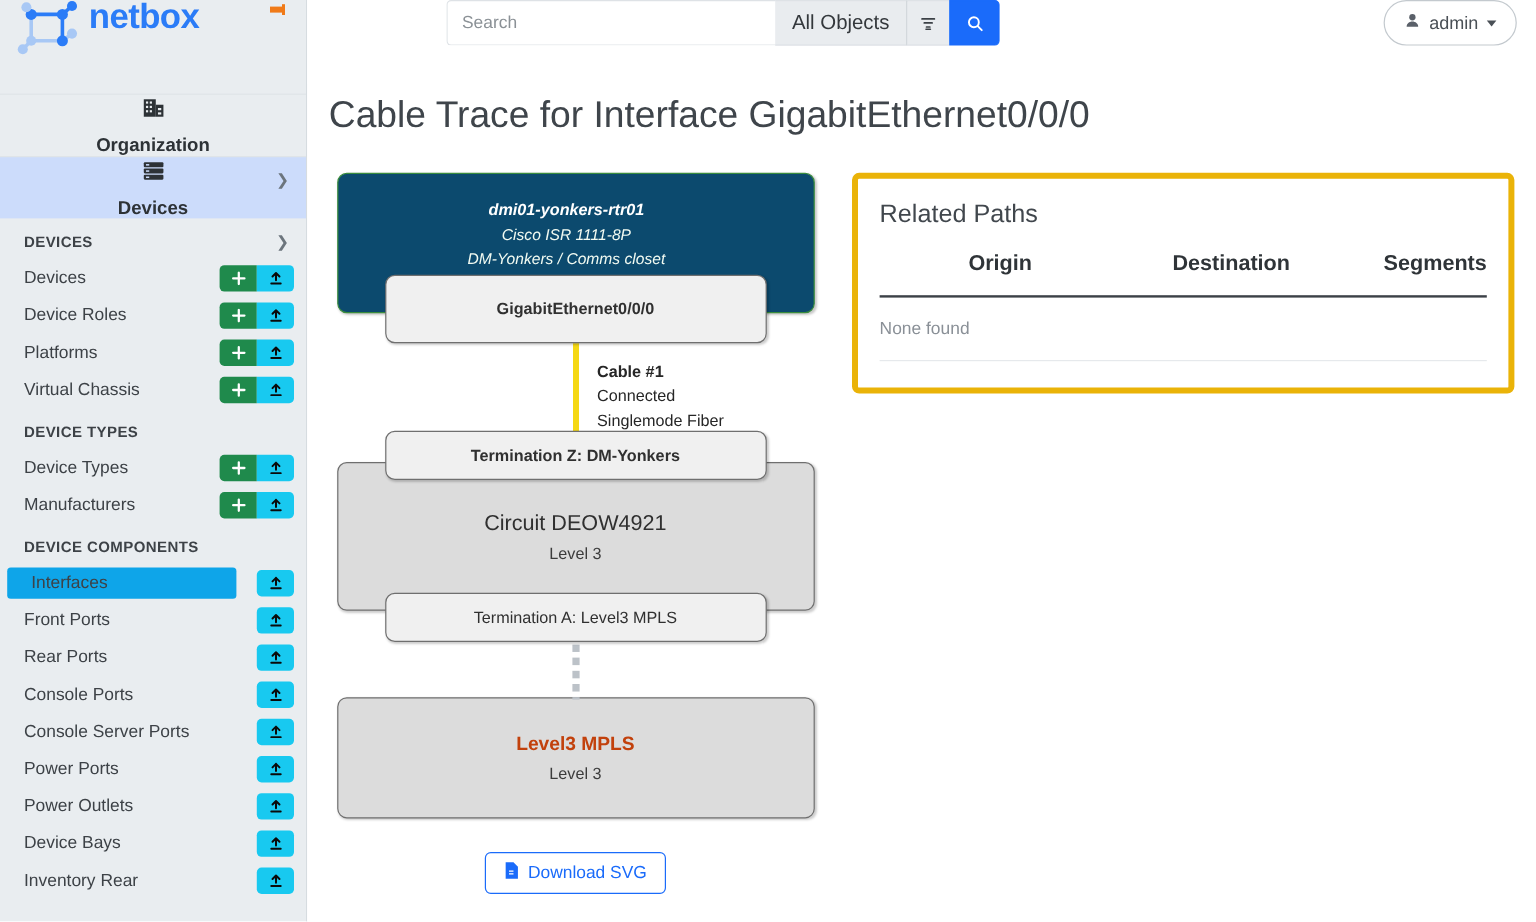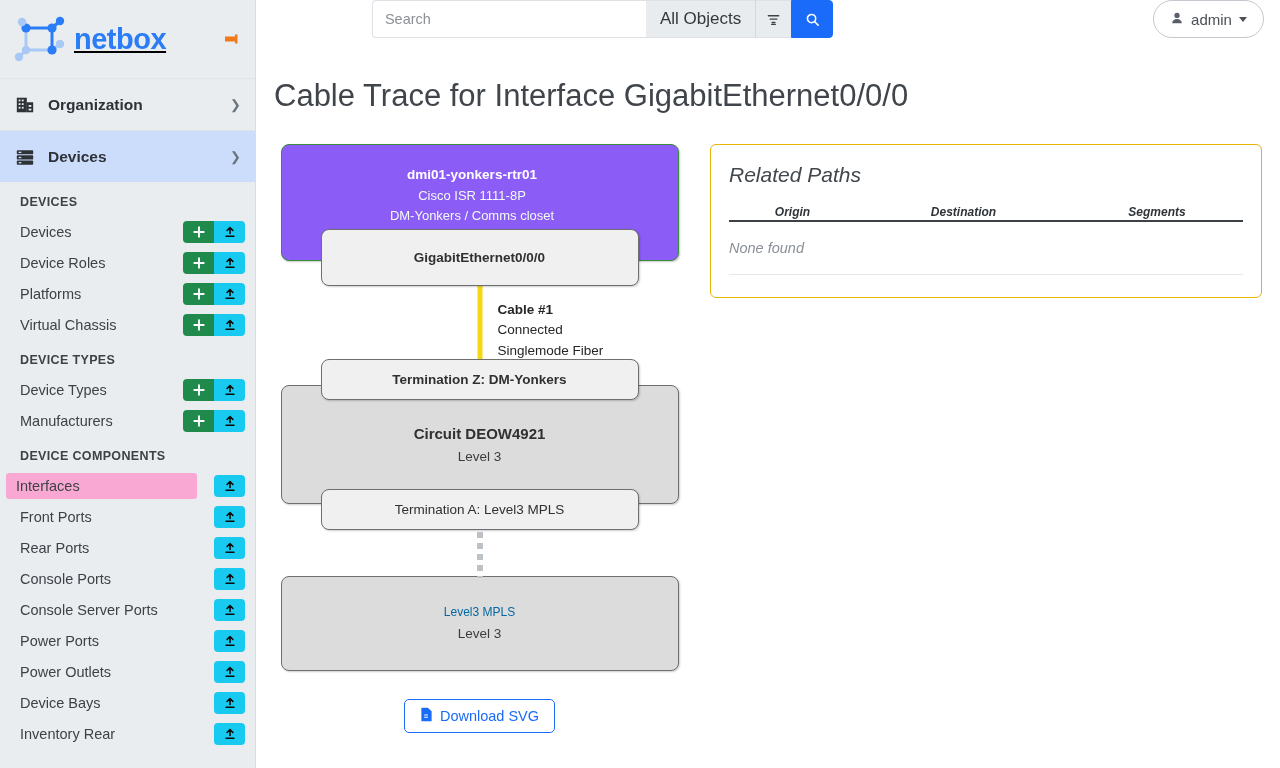--- a/index.html
+++ b/index.html
@@ -15,39 +15,39 @@
   .sidebar {
     width: 256px; height: 768px;
     background: #e9edf0;
     border-right: 1px solid #d6dce0;
     flex: 0 0 256px;
     overflow: hidden;
     position: relative;
   }
   .logo-row {
     height: 78px;
-    display: flex; align-items: center;
+    display: flex; align-items: flex-start;
     padding: 0 16px 0 14px;
     gap: 8px;
-    text-decoration: underline;
   }
   .logo-mark { width: 52px; height: 46px; flex: 0 0 52px; }
   .logo-word {
     font-size: 29px; font-weight: 700; color: #2b7cf7;
     letter-spacing: -0.5px; line-height: 1;
   }
   .pin-icon { margin-left: auto; width: 16px; height: 16px; }
 
   .nav-group {
     height: 52px;
     display: flex; align-items: center;
     padding: 0 14px 0 14px;
     gap: 12px;
     cursor: pointer;
     border-top: 1px solid #dfe4e8;
+    flex-direction: column;
   }
   .nav-group.active { background: #ccdcfb; }
   .nav-group .gicon { width: 22px; height: 22px; flex: 0 0 22px; display:flex; align-items:center; justify-content:center;}
   .nav-group .glabel { font-size: 15.5px; font-weight: 700; color: #2d3236; }
   .nav-group .chev { margin-left: auto; color: #6c757d; font-size: 13px; line-height: 1; }
 
   .section-head {
     font-size: 12.5px; font-weight: 700; color: #3d4247;
     letter-spacing: 0.35px;
     padding: 13px 0 7px 20px;
@@ -56,22 +56,22 @@
   .nav-item {
     height: 31px;
     display: flex; align-items: center;
     padding-left: 20px; padding-right: 10px;
     font-size: 14.5px; color: #3d4247;
     position: relative;
     cursor: pointer;
   }
   .nav-item .nitxt { flex: 1 1 auto; }
   .nav-item.selected .nitxt {
-    background: #f9a8d4;
-    margin-left: -14px; padding-left: 10px;
+    background: #0ea5e9;
+    margin-left: -14px; padding-left: 20px;
     height: 26px; display: flex; align-items: center;
     border-radius: 3px;
     margin-right: 17px;
   }
   .btn-pair { display: flex; flex: 0 0 auto; }
   .btn-add, .btn-imp {
     width: 31px; height: 22px;
     display: flex; align-items: center; justify-content: center;
     border: none; cursor: pointer; padding: 0;
   }
@@ -155,26 +155,27 @@
   }
 
   .content-row { display: flex; padding: 28px 0 0 0; }
   .trace-col { width: 430px; flex: 0 0 430px; padding-left: 17px; }
   .paths-col { flex: 1 1 auto; padding: 0 18px 0 24px; }
 
   
   .trace { position: relative; }
   .node-device {
     width: 398px; margin: 0 auto;
-    background: #8b5cf6;
+    background: #0c4a6e;
     border: 1px solid #3a8c3e;
     border-radius: 8px;
     padding: 20px 25px 34px 10px;
     text-align: center;
     box-shadow: 1px 1px 2px rgba(0,0,0,0.22);
+    font-style: italic;
   }
   .node-device .t1 { font-size: 13.5px; font-weight: 700; color: #ffffff; line-height: 1.5; }
   .node-device .t2 { font-size: 13px; color: #f2fbf2; line-height: 1.55; }
 
   .node-term {
     width: 318px; margin: -32px auto 0 auto;
     background: #f0f0f0;
     border: 1px solid #6f6f6f;
     border-radius: 8px;
     padding: 20px 8px;
@@ -205,21 +206,21 @@
   .circuit-wrap { position: relative; margin-top: -1px; }
   .node-circuit {
     width: 398px; margin: 0 auto;
     background: #dcdcdc;
     border: 1px solid #6f6f6f;
     border-radius: 8px;
     padding: 36px 10px 36px 10px;
     text-align: center;
     box-shadow: 1px 1px 2px rgba(0,0,0,0.2);
   }
-  .node-circuit .t1 { font-size: 15px; font-weight: 700; color: #303030; line-height: 1.6; }
+  .node-circuit .t1 { font-size: 18px; font-weight: 400; color: #303030; line-height: 1.6; }
   .node-circuit .t2 { font-size: 13.5px; color: #3c3c3c; line-height: 1.6; }
   .term-over-top {
     position: absolute; top: -26px; left: 50%; transform: translateX(-50%);
     width: 318px;
     background: #f0f0f0;
     border: 1px solid #6f6f6f; border-radius: 8px;
     padding: 12px 8px; text-align: center;
     font-size: 13.5px; font-weight: 700; color: #303030;
     box-shadow: 1px 1px 2px rgba(0,0,0,0.2);
     z-index: 3;
@@ -246,53 +247,52 @@
 
   .node-provider {
     width: 398px; margin: 0 auto;
     background: #dcdcdc;
     border: 1px solid #6f6f6f;
     border-radius: 8px;
     padding: 26px 10px;
     text-align: center;
     box-shadow: 1px 1px 2px rgba(0,0,0,0.2);
   }
-  .node-provider .t1 { font-size: 12px; font-weight: 400; color: #0369a1; line-height: 1.6; }
+  .node-provider .t1 { font-size: 16px; font-weight: 700; color: #c2410c; line-height: 1.6; }
   .node-provider .t2 { font-size: 13.5px; color: #3c3c3c; line-height: 1.6; }
 
   .dl-wrap { text-align: center; margin-top: 28px; }
   .dl-btn {
     display: inline-flex; align-items: center; gap: 7px;
     border: 1px solid #1a6bfa; color: #1a6bfa;
     background: #fff;
     border-radius: 5px;
     padding: 7px 15px;
     font-size: 14.5px;
     cursor: pointer;
     font-family: "Liberation Sans", sans-serif;
   }
   .trace-done {
     text-align: center; margin-top: 30px;
     font-size: 30px; color: #2e7d32; font-weight: 400;
   }
 
   
   .card {
-    border: 1px solid #eab308;
+    border: 5px solid #eab308;
     border-radius: 6px;
     background: #fff;
     padding: 18px 18px 22px 18px;
-    font-style: italic;
   }
   .card-title { font-size: 21px; color: #41474d; font-weight: 400; margin-bottom: 18px; }
   table.paths { width: 100%; border-collapse: collapse; }
   table.paths th {
-    text-align: center;
-    font-size: 12px; font-weight: 700; color: #2f3438;
-    padding: 0 0 1px 0;
+    text-align: right;
+    font-size: 18px; font-weight: 700; color: #2f3438;
+    padding: 0 0 16px 0;
     border-bottom: 2px solid #3c4147;
   }
   table.paths td {
     font-size: 14.5px; color: #8a9097;
     padding: 18px 0;
     border-bottom: 1px solid #e6e9ec;
   }
 </style>
 </head>
 <body>

